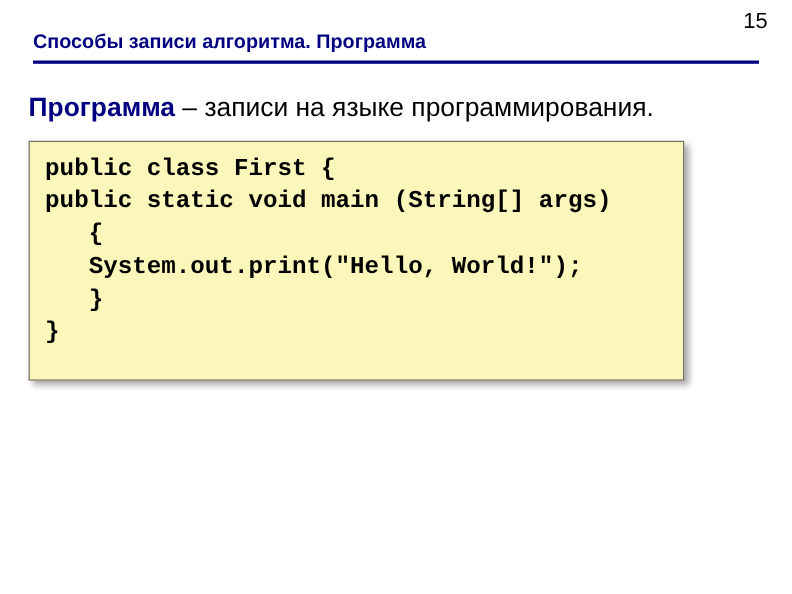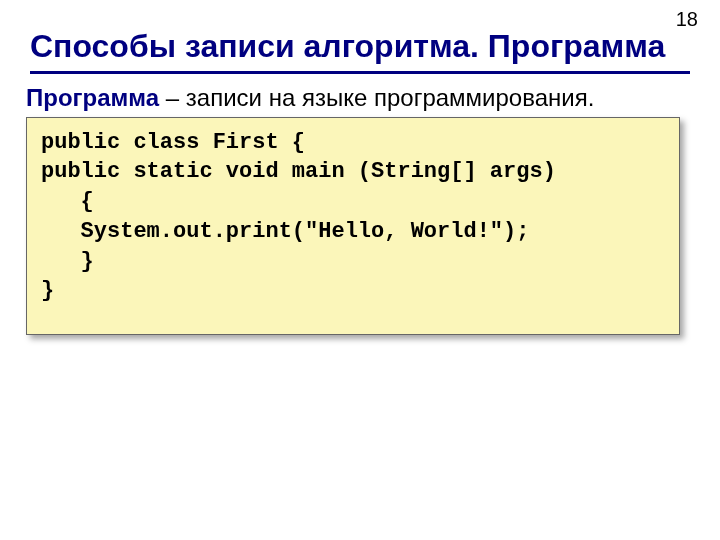--- a/index.html
+++ b/index.html
@@ -24,21 +24,21 @@
     font-size: 20px;
     color: #000;
   }
   .title-block {
     position: absolute;
     left: 30px;
     top: 28px;
     width: 640px;
   }
   .title-text {
-    font-size: 32px;
+    font-size: 18px;
     font-weight: bold;
     color: #000080;
     padding-bottom: 6px;
   }
   .title-rule {
     border: none;
     border-top: 3px solid #000080;
     margin: 0;
     width: 660px;
   }
@@ -51,41 +51,41 @@
     line-height: 1.2;
   }
   .term {
     color: #000080;
     font-weight: bold;
   }
   .para2 {
     margin-top: 28px;
   }
   .code-block {
-    margin-top: 4px;
-    width: 654px;
+    margin-top: 15px;
+    width: 596px;
     box-sizing: border-box;
     background: #fbf6ba;
     border: 1px solid #666;
     box-shadow: 4px 4px 6px rgba(0,0,0,0.35);
     padding: 10px 14px 28px 14px;
     font-family: "Courier New", Courier, monospace;
     font-size: 22px;
     font-weight: bold;
     line-height: 1.35;
     white-space: pre;
     color: #000;
   }
 </style>
 </head>
 <body>
 
 <div class="slide">
 
-  <div class="page-num">18</div>
+  <div class="page-num">15</div>
 
   <div class="title-block">
     <div class="title-text">Способы записи алгоритма. Программа</div>
     <hr class="title-rule">
   </div>
 
   <div class="body">
 
     <div>
       <span class="term">Программа</span><span> – </span><span>записи на языке программирования.</span>

